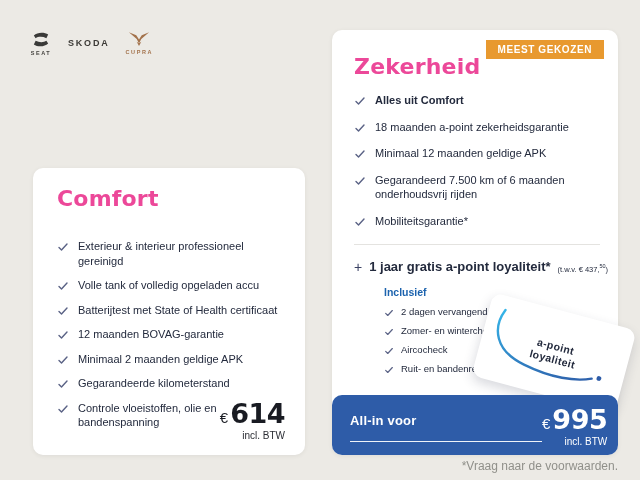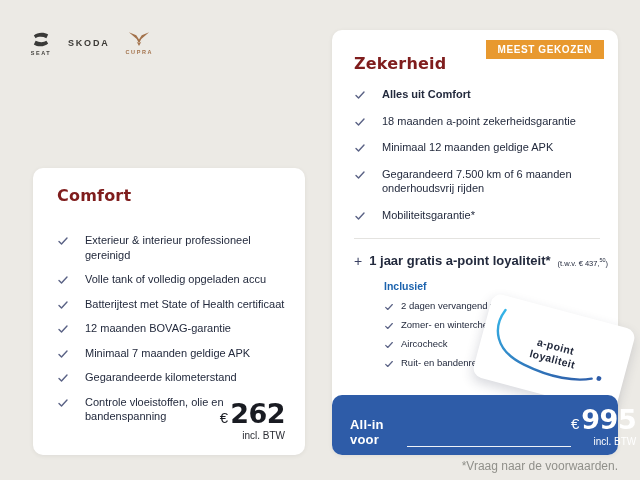--- a/index.html
+++ b/index.html
@@ -22,29 +22,29 @@
     font-family:"DejaVu Sans",sans-serif;
     font-size:25px;line-height:1.2;font-weight:600;color:#17171a;letter-spacing:.2px;
   }
   
   .card{
     position:absolute;background:#ffffff;border-radius:10px;
     box-shadow:0 1px 4px rgba(60,60,55,.08);
   }
   .card h2{
     margin:0;font-family:"DejaVu Sans",sans-serif;
-    font-size:16px;font-weight:700;color:#7f1d1d;letter-spacing:.2px;
+    font-size:22px;font-weight:700;color:#ec4899;letter-spacing:.2px;
   }
   .card-comfort{left:33px;top:168px;width:272px;height:287px;padding:18px 20px 16px 24px;box-sizing:border-box;}
   .card-zekerheid{left:332px;top:30px;width:286px;height:425px;padding:24px 16px 0 22px;box-sizing:border-box;}
   
   .list{display:flex;flex-direction:column;}
   .card-comfort .list{margin-top:28px;gap:10px;}
   .card-zekerheid .list{margin-top:14px;gap:12px;}
-  .li{display:flex;align-items:flex-start;gap:16px;}
+  .li{display:flex;align-items:flex-start;gap:9px;}
   .check{flex:0 0 auto;margin-top:2px;}
   .li-text{font-size:11px;line-height:1.32;color:#232a3d;}
   .li-text.bold{font-weight:bold;}
   
   .divider{height:1px;background:#e4e3e0;margin:16px 2px 0 0;}
   .bonus{display:flex;align-items:baseline;gap:7px;margin-top:14px;white-space:nowrap;}
   .plus{font-size:14px;font-weight:400;color:#3a4163;line-height:1;position:relative;top:1px;}
   .bonus-label{font-size:13px;font-weight:bold;color:#232a3d;}
   .bonus-note{font-size:7.5px;color:#232a3d;}
   .bonus-note sup{font-size:5.5px;}
@@ -65,21 +65,21 @@
   .lc-text{
     position:absolute;inset:0;display:flex;flex-direction:column;align-items:center;justify-content:center;
     font-size:10.5px;font-weight:bold;color:#232a3d;letter-spacing:.4px;line-height:1.25;
   }
   
   .allin{
     position:absolute;left:0;bottom:0;width:286px;height:60px;z-index:2;
     background:#2E5CA8;border-radius:10px;box-sizing:border-box;
     display:flex;justify-content:space-between;padding:11px 18px 8px 18px;color:#fff;
   }
-  .f-left{display:flex;flex-direction:row;align-items:flex-end;}
+  .f-left{display:flex;flex-direction:column;}
   .f-label{font-size:13px;font-weight:600;margin-top:7px;letter-spacing:.2px;}
   .f-line{width:192px;height:1px;background:rgba(255,255,255,.92);margin-top:13px;}
   .price-block{text-align:right;}
   .price-line{display:flex;align-items:baseline;justify-content:flex-end;gap:2px;}
   .euro{font-size:15px;font-weight:400;}
   .amount{font-family:"DejaVu Sans",sans-serif;font-size:27px;font-weight:700;letter-spacing:-.5px;line-height:1;}
   .price-note{font-size:10px;margin-top:3px;}
   .allin .euro{color:#fff;}
   
   .comfort-price{position:absolute;right:20px;bottom:14px;text-align:right;color:#191b22;}
@@ -144,39 +144,39 @@
       <div class="li">
         <svg class="check" width="12" height="12" viewBox="0 0 12 12">
             <path d="M2 6.5 L4.5 9 L10 3" stroke="#5A6285" stroke-width="1.4" fill="none" stroke-linecap="round" stroke-linejoin="round"></path>
           </svg>
         <span class="li-text">12 maanden BOVAG-garantie</span>
       </div>
       <div class="li">
         <svg class="check" width="12" height="12" viewBox="0 0 12 12">
             <path d="M2 6.5 L4.5 9 L10 3" stroke="#5A6285" stroke-width="1.4" fill="none" stroke-linecap="round" stroke-linejoin="round"></path>
           </svg>
-        <span class="li-text">Minimaal 7 maanden geldige APK</span>
+        <span class="li-text">Minimaal 2 maanden geldige APK</span>
       </div>
       <div class="li">
         <svg class="check" width="12" height="12" viewBox="0 0 12 12">
             <path d="M2 6.5 L4.5 9 L10 3" stroke="#5A6285" stroke-width="1.4" fill="none" stroke-linecap="round" stroke-linejoin="round"></path>
           </svg>
         <span class="li-text">Gegarandeerde kilometerstand</span>
       </div>
       <div class="li">
         <svg class="check" width="12" height="12" viewBox="0 0 12 12">
             <path d="M2 6.5 L4.5 9 L10 3" stroke="#5A6285" stroke-width="1.4" fill="none" stroke-linecap="round" stroke-linejoin="round"></path>
           </svg>
         <span class="li-text">Controle vloeistoffen, olie en bandenspanning</span>
       </div>
     </div>
     <div class="comfort-price">
       <div class="price-line">
         <span class="euro">€</span>
-        <span class="amount">262</span>
+        <span class="amount">614</span>
       </div>
       <div class="price-note">incl. BTW</div>
     </div>
   </section>
 
   <section class="card card-zekerheid">
     <div class="badge">MEEST GEKOZEN</div>
     <h2>Zekerheid</h2>
 
     <div class="list">

